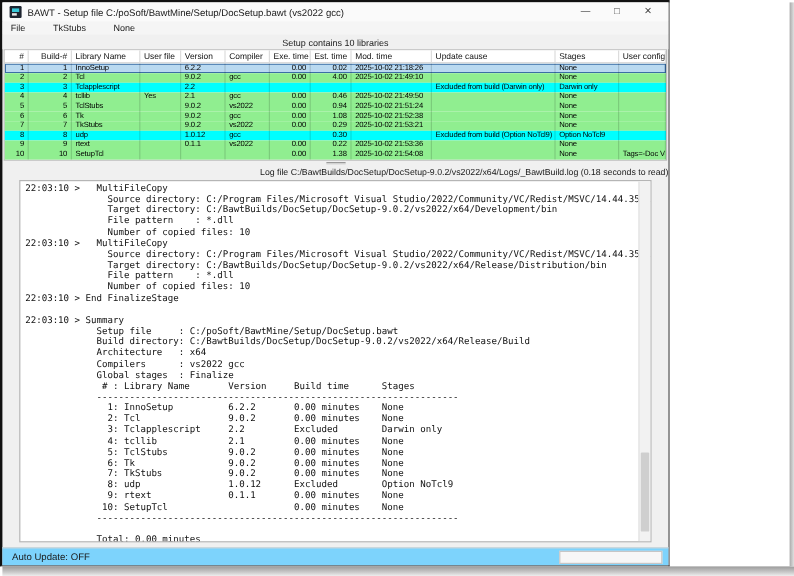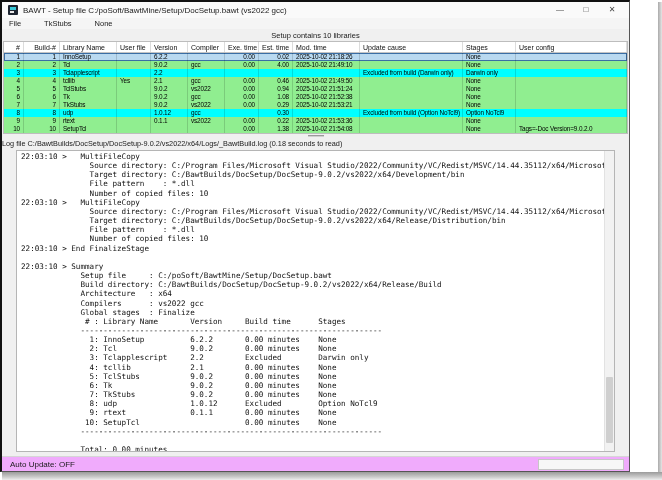--- a/index.html
+++ b/index.html
@@ -1,19 +1,19 @@
 <!DOCTYPE html>
 <html><head>
 <meta charset="utf-8">
 <style>
   html,body{margin:0;padding:0;background:#ffffff;}
   *{box-sizing:border-box;}
   body{font-family:"Liberation Sans",sans-serif;width:662px;height:480px;overflow:hidden;}
 
-  .window{position:absolute;left:0;top:0;width:630px;height:472px;
+  .window{position:absolute;left:0;top:0;width:558px;height:472px;
     background:#f0f0f0;border:1px solid #555;border-top:2px solid #111;border-left:2px solid #111;}
   .shadow-b{position:absolute;left:2px;top:472px;width:660px;height:8px;
     background:linear-gradient(#9b9b9b,#c9c9c9 60%,#eee);}
   .shadow-r{position:absolute;left:658px;top:2px;width:4px;height:470px;
     background:linear-gradient(to right,#aaa,#e5e5e5);}
 
   
   .titlebar{height:16px;background:#fafafa;display:flex;align-items:center;position:relative;}
   .app-icon{width:10px;height:10px;margin:0 5px 0 6px;background:#1d2430;border-radius:1px;position:relative;flex:0 0 auto;}
   .app-icon::after{content:"";position:absolute;left:2px;top:2px;width:6px;height:3px;background:#37c8d8;}
@@ -39,31 +39,31 @@
         border-right:1px solid rgba(0,0,0,0.14);white-space:nowrap;overflow:hidden;}
   .c0,.c1,.c6,.c7{text-align:right;}
   .trow.ok{background:#90ee90;}
   .trow.excluded{background:#00ffff;}
   .trow.selected{background:#b9d9f0;box-shadow:inset 0 0 0 1px #3a6ea5;}
 
   
   .sash{height:4px;position:relative;}
   .grip{position:absolute;left:50%;top:1px;width:16px;height:2px;transform:translateX(-50%);
         border-top:1px solid #9a9a9a;border-bottom:1px solid #cfcfcf;}
-  .loglabel{height:12px;text-align:left;font-size:7.3px;line-height:12px;color:#1a1a1a;}
+  .loglabel{height:12px;text-align:right;font-size:7.3px;line-height:12px;color:#1a1a1a;}
 
   
   .logarea{position:relative;margin:0 14px;height:302px;background:#ffffff;border:1px solid #b5b5b5;overflow:hidden;}
   .logarea pre{margin:0;padding:1px 4px;font-family:"DejaVu Sans Mono",monospace;
                font-size:7.6px;line-height:9.15px;color:#111;}
   .vscroll{position:absolute;right:0;top:0;bottom:0;width:10px;background:#f2f2f2;border-left:1px solid #e2e2e2;}
   .vthumb{position:absolute;left:1px;right:1px;top:226px;height:66px;background:#cfcfcf;border-radius:1px;}
 
   
-  .statusbar{position:absolute;left:0;right:0;bottom:0;height:15px;background:#f0abfc;
+  .statusbar{position:absolute;left:0;right:0;bottom:0;height:15px;background:#7dd3fc;
              border-top:1px solid #d6d6d6;display:flex;align-items:center;padding-left:8px;}
   .status-text{font-size:8px;color:#1a1a1a;}
   .status-panel{position:absolute;right:5px;top:2px;width:86px;height:11px;background:#f7f7f7;border:1px solid #c6c6c6;}
 </style>
 </head>
 <body>
 
 <div class="window">
 
   <div class="titlebar">

